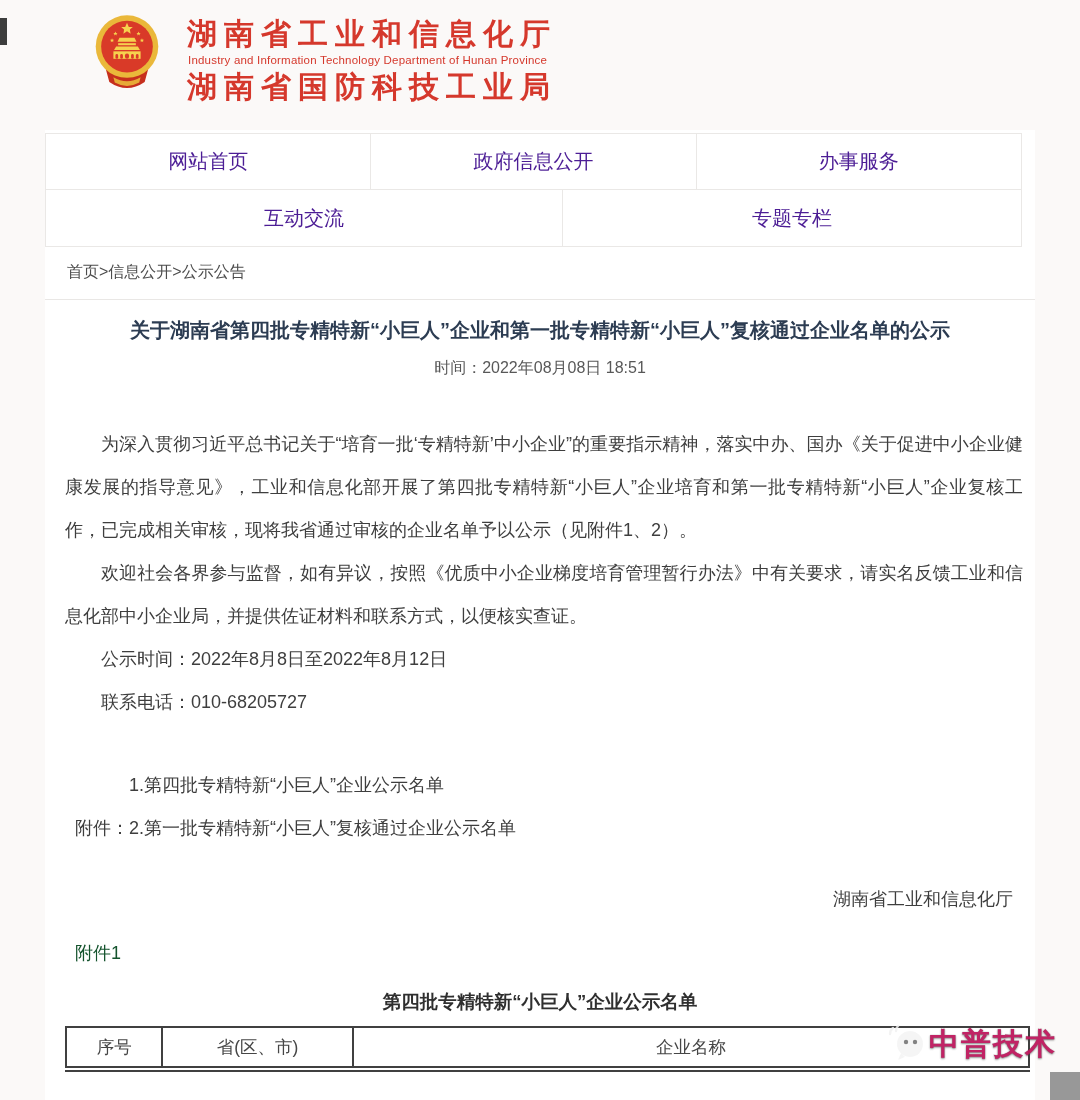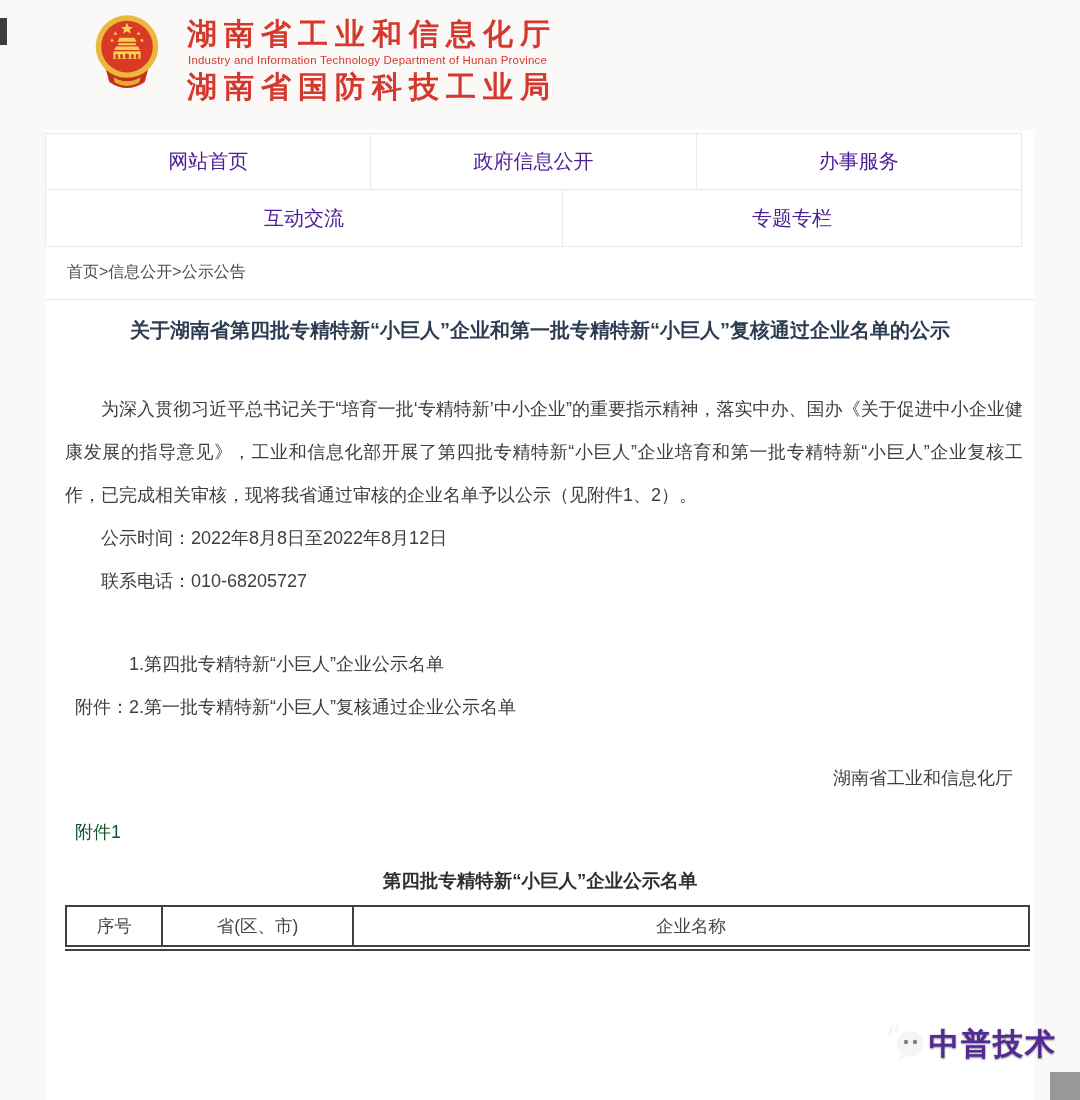--- a/index.html
+++ b/index.html
@@ -64,21 +64,21 @@
 
   table.roster { width:965px; margin:12px 0 0 20px; border-collapse:collapse; font-size:17.5px; color:#464646; }
   table.roster th, table.roster td { border:2px solid #404040; font-weight:normal; }
   table.roster th { height:42px; border-bottom:6px double #404040; }
   .col-no { width:10%; } .col-prov { width:19.8%; } .col-name { width:70.2%; }
 
   
   .watermark { position:absolute; left:885px; top:1022px; display:flex; align-items:center; opacity:0.95; pointer-events:none; }
   .wm-icon { width:44px; height:44px; }
   .wm-text {
-    font-size:30px; font-weight:bold; letter-spacing:2px; color:#4c1d95;
+    font-size:30px; font-weight:bold; letter-spacing:2px; color:#be185d;
     text-shadow:0 1px 2px rgba(70,70,70,.65), 0 0 1px rgba(60,60,60,.5);
     text-align:center;
   }
 </style>
 </head>
 <body>
 
 <div class="main-col"></div>
 <div class="artifact-tl"></div>
 
@@ -122,23 +122,25 @@
   </div>
   <div class="nav-row">
     <div class="nav-cell r2a">互动交流</div>
     <div class="nav-cell r2b">专题专栏</div>
   </div>
 </div>
 
 <div class="content">
   <div class="breadcrumb">首页&gt;信息公开&gt;公示公告</div>
   <div class="title">关于湖南省第四批专精特新“小巨人”企业和第一批专精特新“小巨人”复核通过企业名单的公示</div>
+  <div class="time">时间：2022年08月08日 18:51</div>
 
   <div class="body-text">
     <p class="para">为深入贯彻习近平总书记关于“培育一批‘专精特新’中小企业”的重要指示精神，落实中办、国办《关于促进中小企业健康发展的指导意见》，工业和信息化部开展了第四批专精特新“小巨人”企业培育和第一批专精特新“小巨人”企业复核工作，已完成相关审核，现将我省通过审核的企业名单予以公示（见附件1、2）。</p>
+    <p class="para">欢迎社会各界参与监督，如有异议，按照《优质中小企业梯度培育管理暂行办法》中有关要求，请实名反馈工业和信息化部中小企业局，并提供佐证材料和联系方式，以便核实查证。</p>
     <div class="meta-line">公示时间：2022年8月8日至2022年8月12日</div>
     <div class="meta-line">联系电话：010-68205727</div>
   </div>
 
   <div class="attachments">
     <div class="att-label">附件：</div>
     <div class="att-items">
       <div>1.第四批专精特新“小巨人”企业公示名单</div>
       <div>2.第一批专精特新“小巨人”复核通过企业公示名单</div>
     </div>

